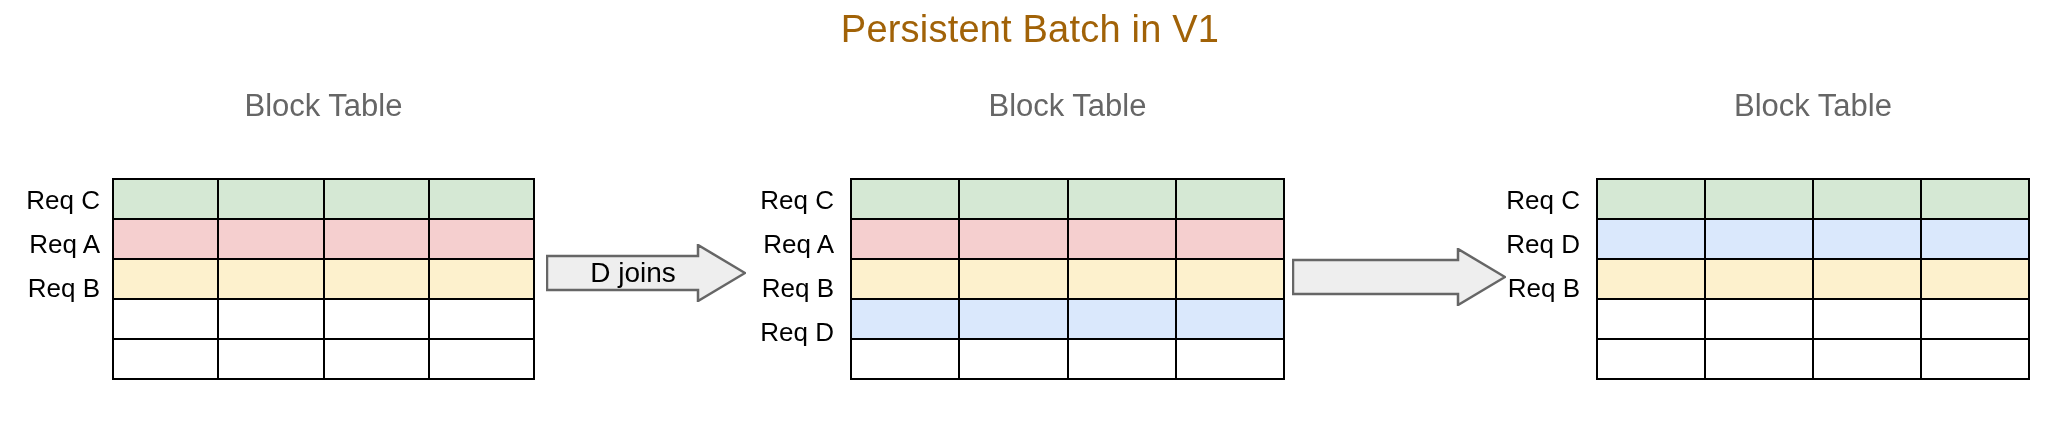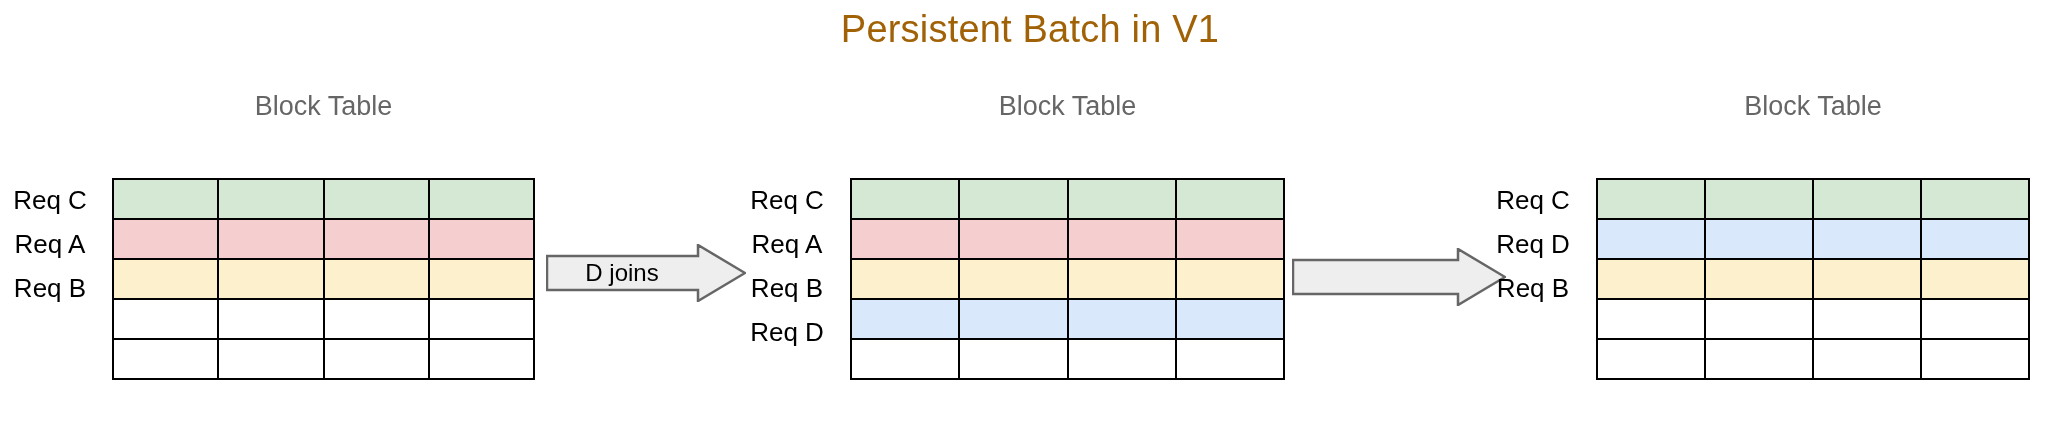--- a/index.html
+++ b/index.html
@@ -31,21 +31,21 @@
   }
 
   
   .panel {
     position: absolute;
     top: 0;
     height: 421px;
   }
   .panel-title {
     position: absolute;
-    font-size: 27px;
+    font-size: 31px;
     line-height: 36px;
     color: #666666;
     font-weight: 400;
     white-space: nowrap;
     text-align: center;
   }
 
   
   .block-table {
     position: absolute;
@@ -69,41 +69,42 @@
     position: absolute;
   }
   .row-label {
     position: absolute;
     right: 0;
     height: 44px;
     line-height: 44px;
     font-size: 26px;
     color: #000000;
     white-space: nowrap;
-    text-align: center;
+    text-align: right;
     margin-left: 29px;
   }
   .row-label.bold { font-weight: normal; }
 
   
   .arrow {
     position: absolute;
   }
   .arrow svg { display: block; }
   .arrow-label {
     position: absolute;
     left: 0;
     top: 0;
     width: 152px;
     height: 56px;
     line-height: 56px;
     text-align: center;
-    font-size: 24px;
+    font-size: 28px;
     color: #000000;
     white-space: nowrap;
+    padding-left: 11px;
   }
 </style>
 </head>
 <body>
 
 <div id="page-title">Persistent Batch in V1</div>
 
 <div class="panel">
   <div class="panel-title" style="left:112px; top:88px; width:423px;">Block Table</div>
 

